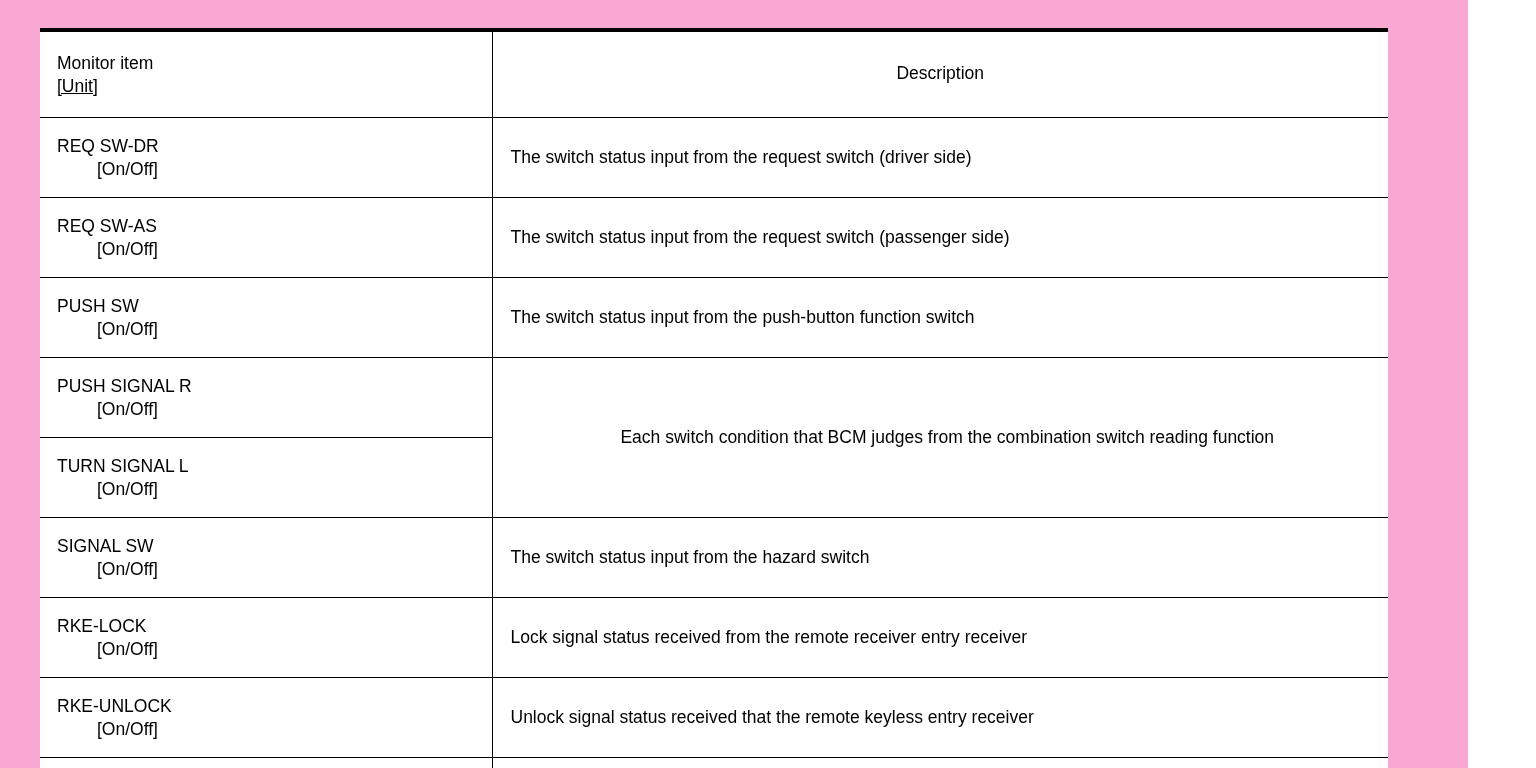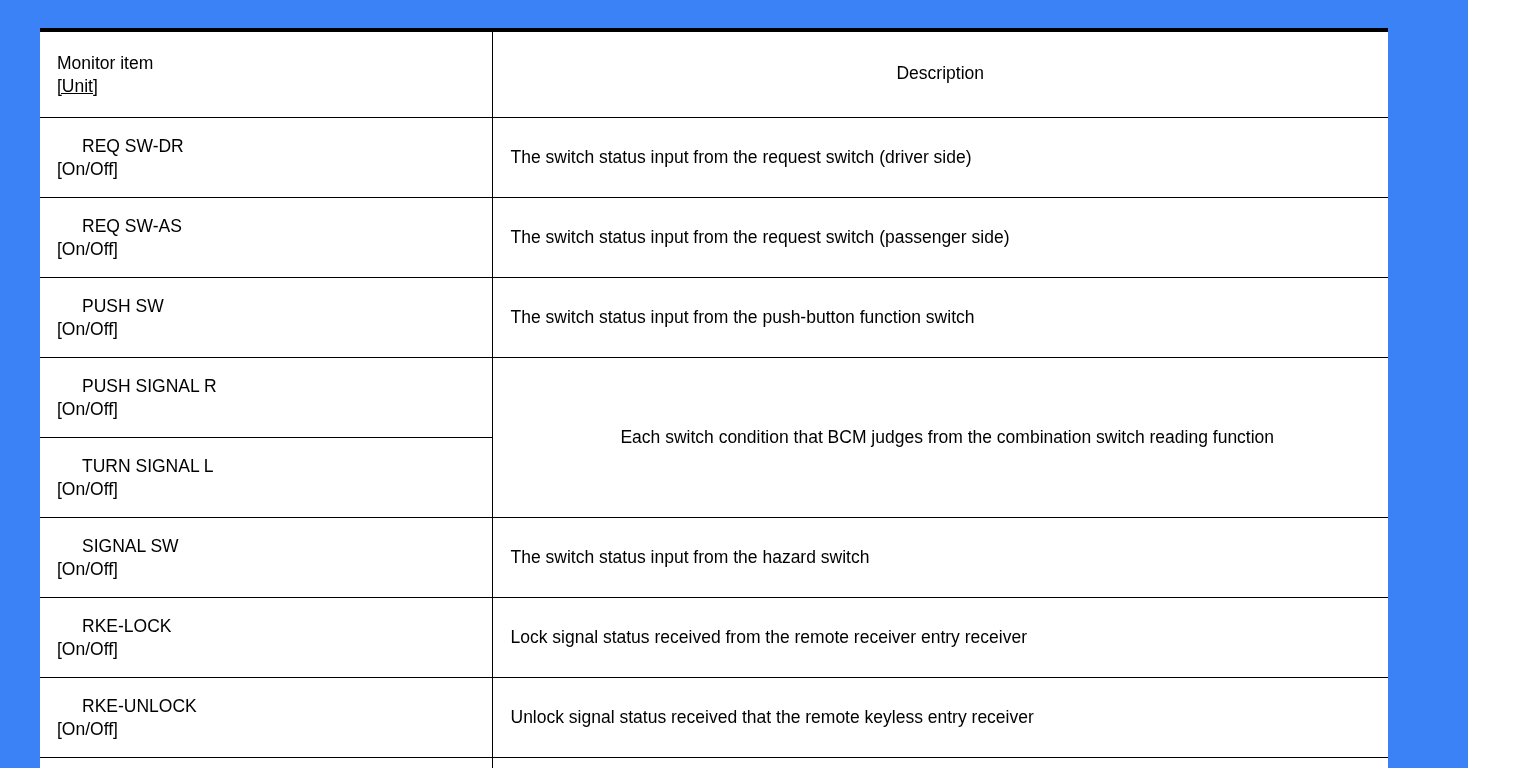--- a/index.html
+++ b/index.html
@@ -13,21 +13,21 @@
     height: 768px;
     overflow: hidden;
     font-family: "Liberation Sans", sans-serif;
     color: #000000;
   }
 
   #page {
     position: relative;
     width: 1468px;
     height: 768px;
-    background: #3b82f6;
+    background: #f9a8d4;
   }
 
   
   #monitor-table {
     position: absolute;
     left: 40px;
     top: 28px;
     width: 1348px;
     border-collapse: collapse;
     table-layout: fixed;
@@ -77,22 +77,22 @@
     height: 71px;
     padding: 6px 12px 8px 12px;
     margin-left: 16px;
   }
 
   .cell-item {
     height: 71px;
     padding: 4px 14px 4px 17px;
     text-align: left;
   }
-  .cell-item .item-name { display: block; margin-left: 25px; }
-  .cell-item .item-unit { display: block; }
+  .cell-item .item-name { display: block; }
+  .cell-item .item-unit { display: block; margin-left: 40px; }
 
   .cell-desc {
     height: 71px;
     padding: 4px 10px 4px 18px;
     text-align: left;
   }
 
   
   .cell-desc-merged {
     text-align: center;

